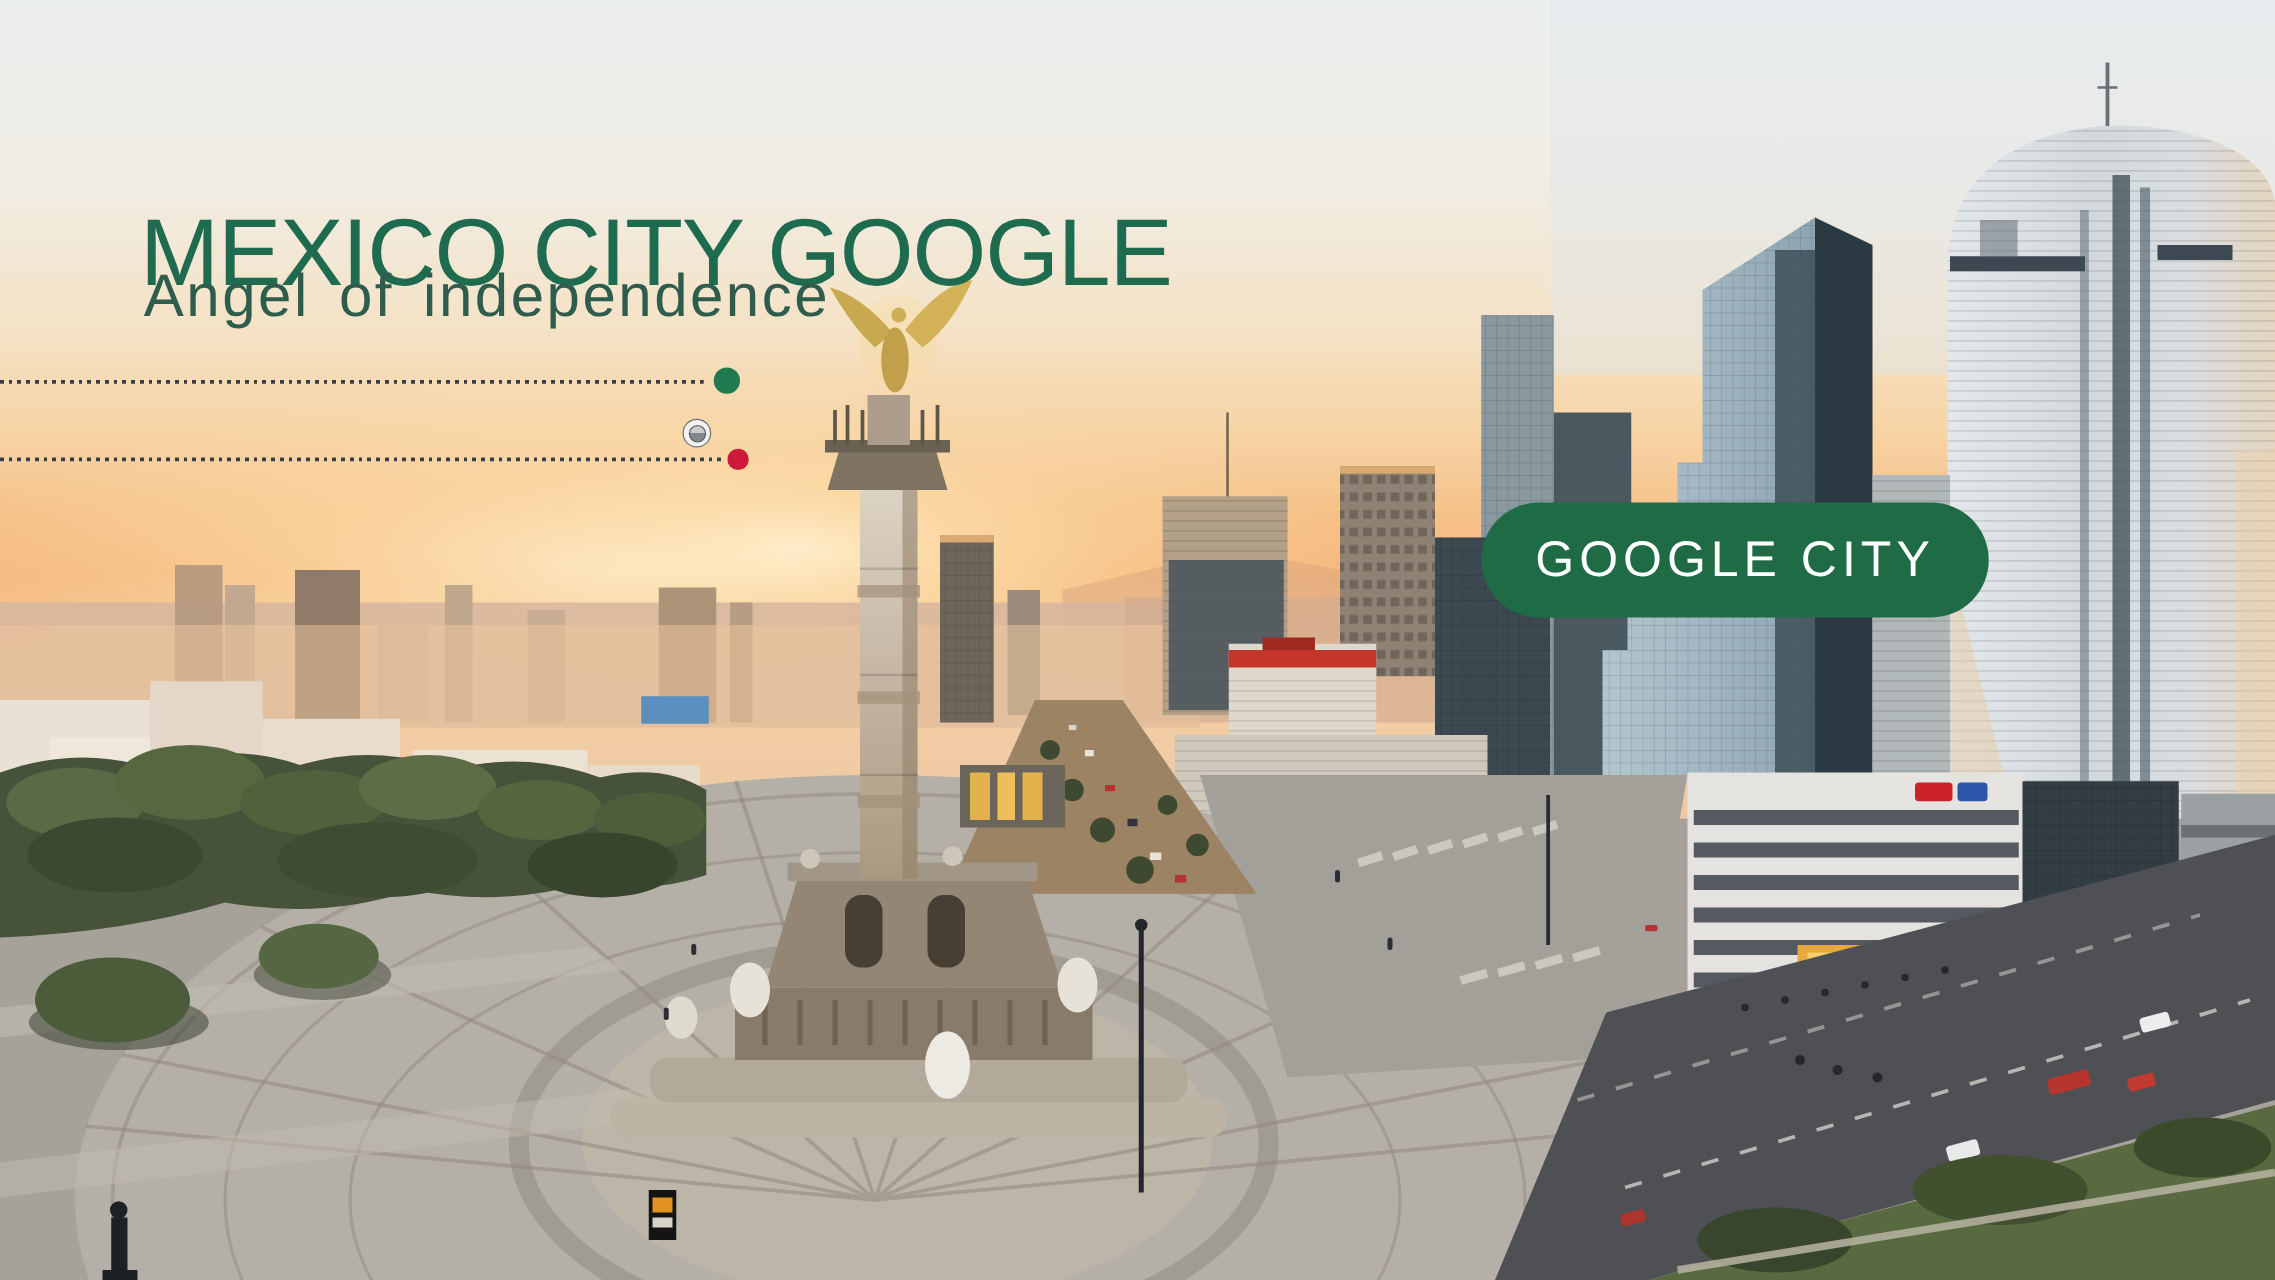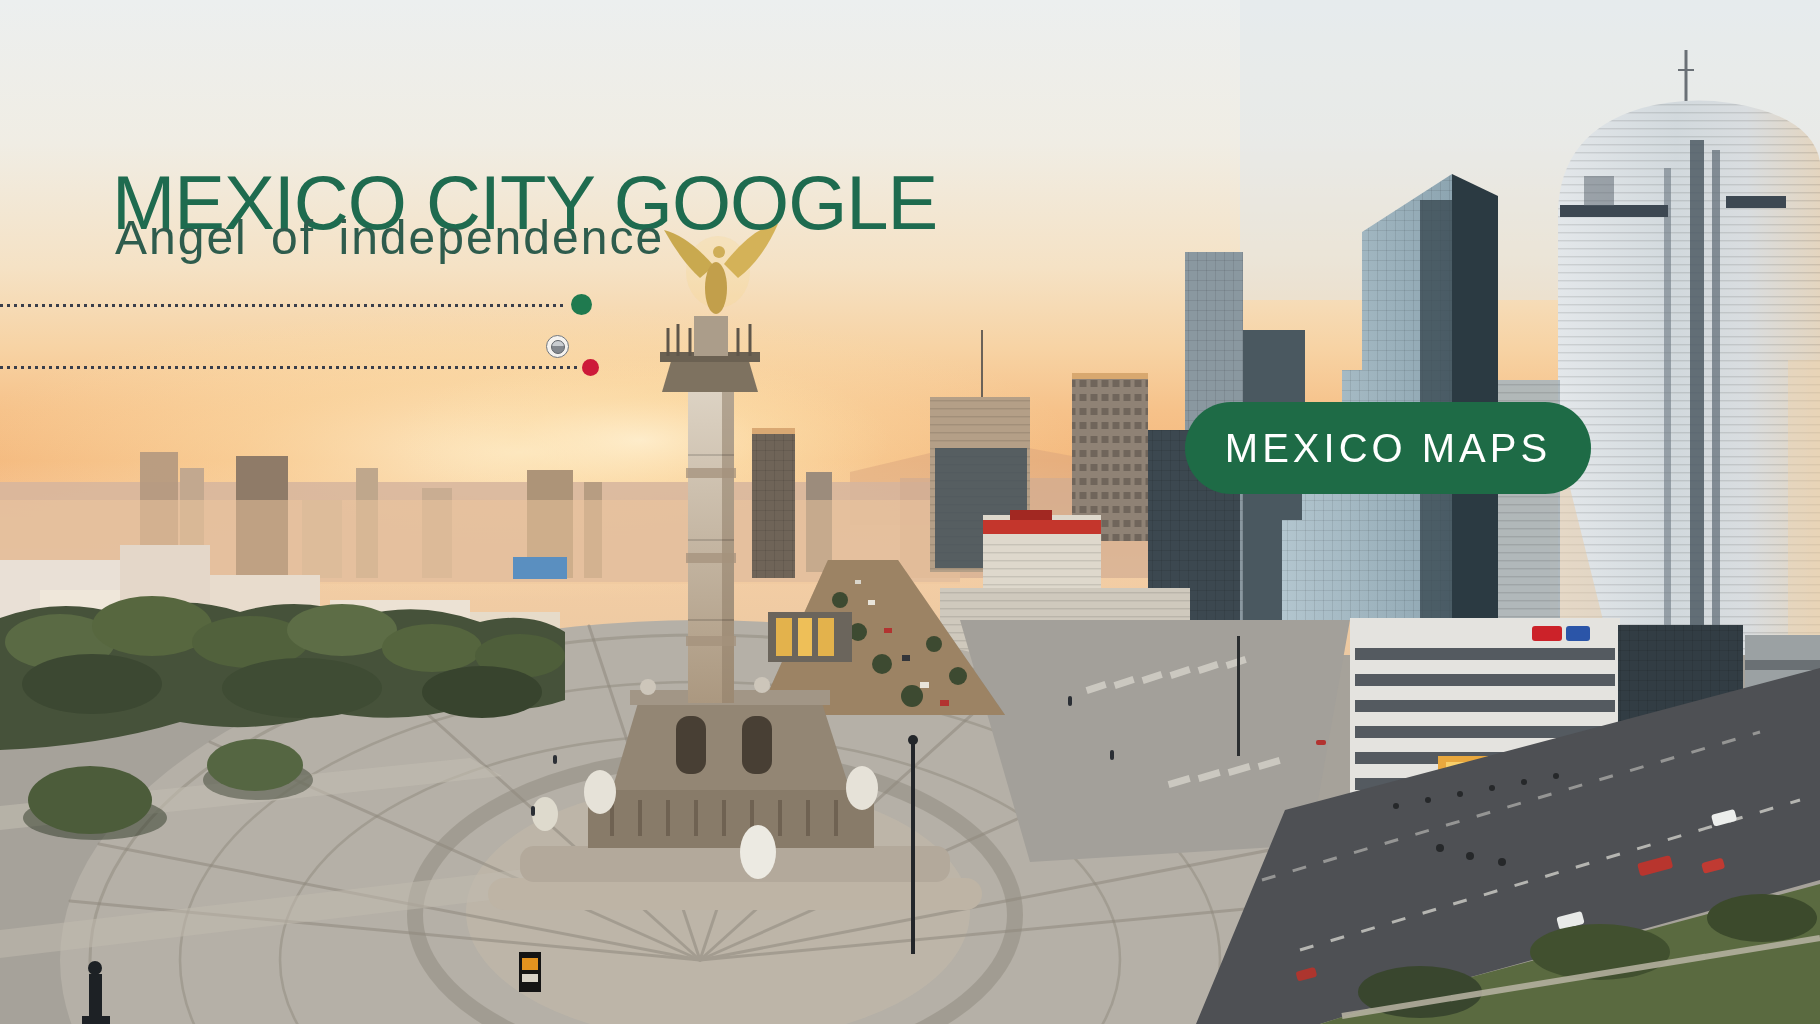--- a/index.html
+++ b/index.html
@@ -405,16 +405,16 @@
     <span class="enddot green"></span>
 
     <div class="mini-emblem">
       <span class="inner"></span>
     </div>
 
     <div class="dotline two"></div>
     <span class="enddot red"></span>
 
     <button class="cta-button">
-      <span>MEXICO MAPS</span>
+      <span>GOOGLE CITY</span>
     </button>
   </div>
 </div>
 
 </body></html>

